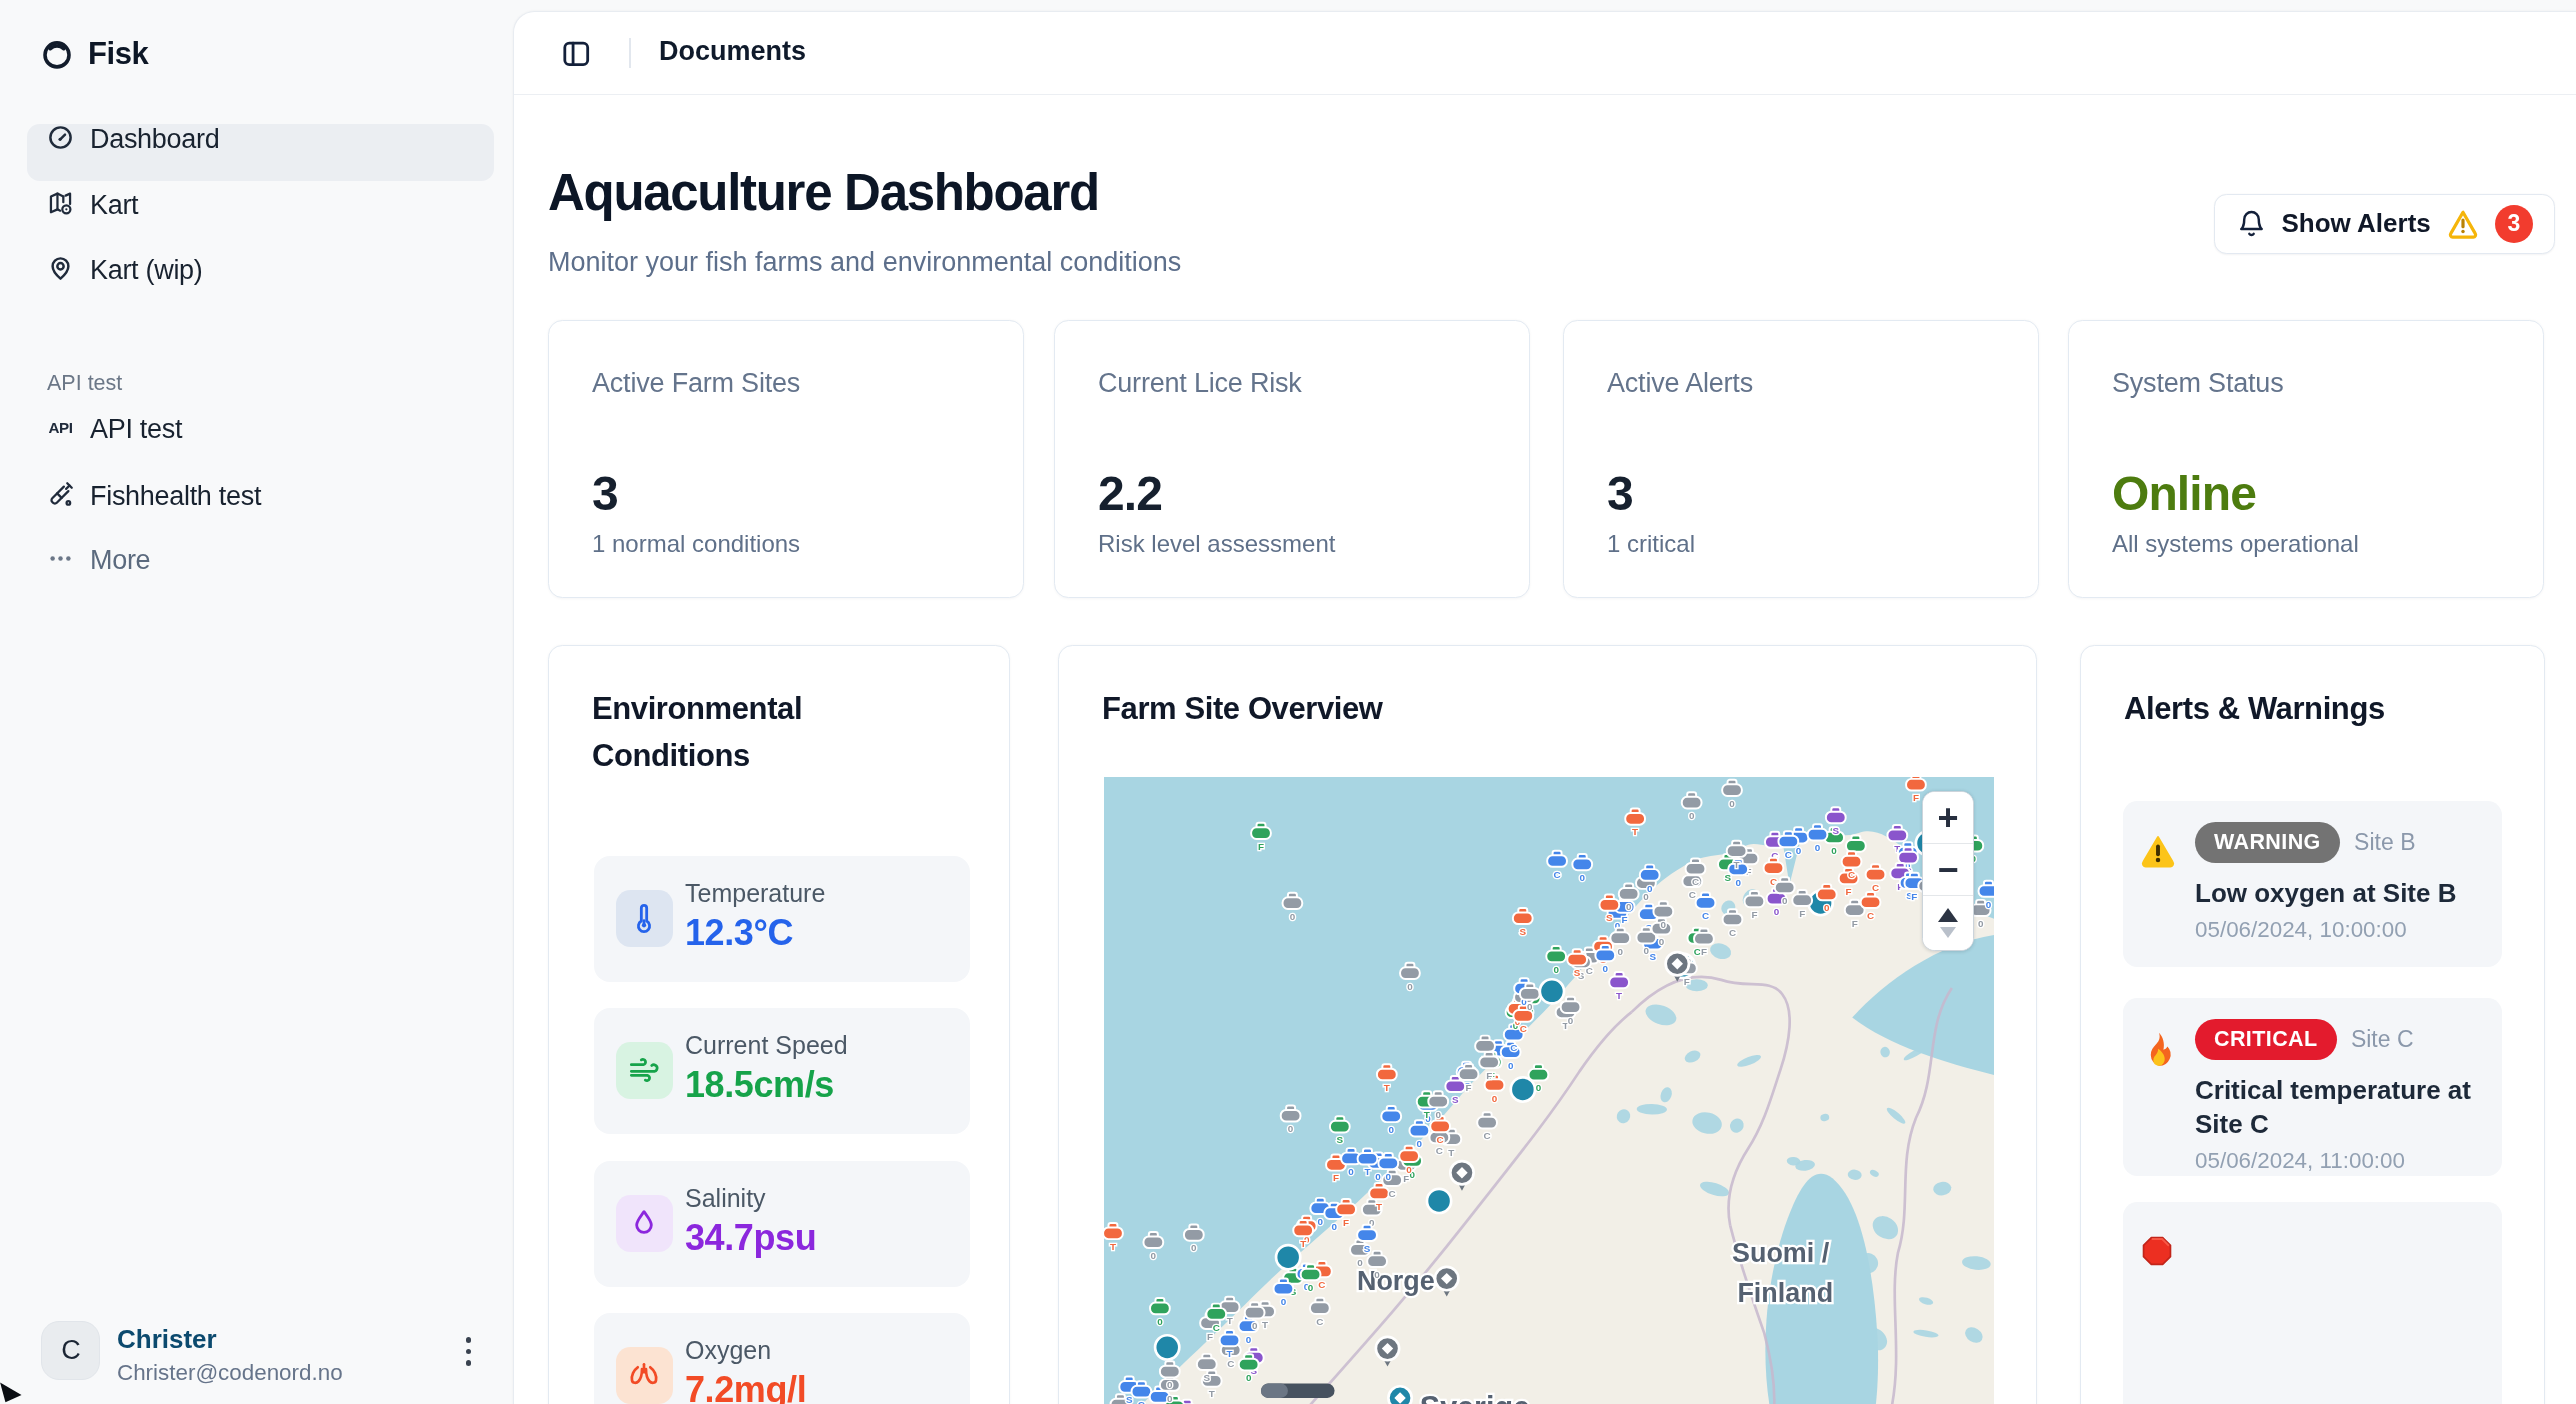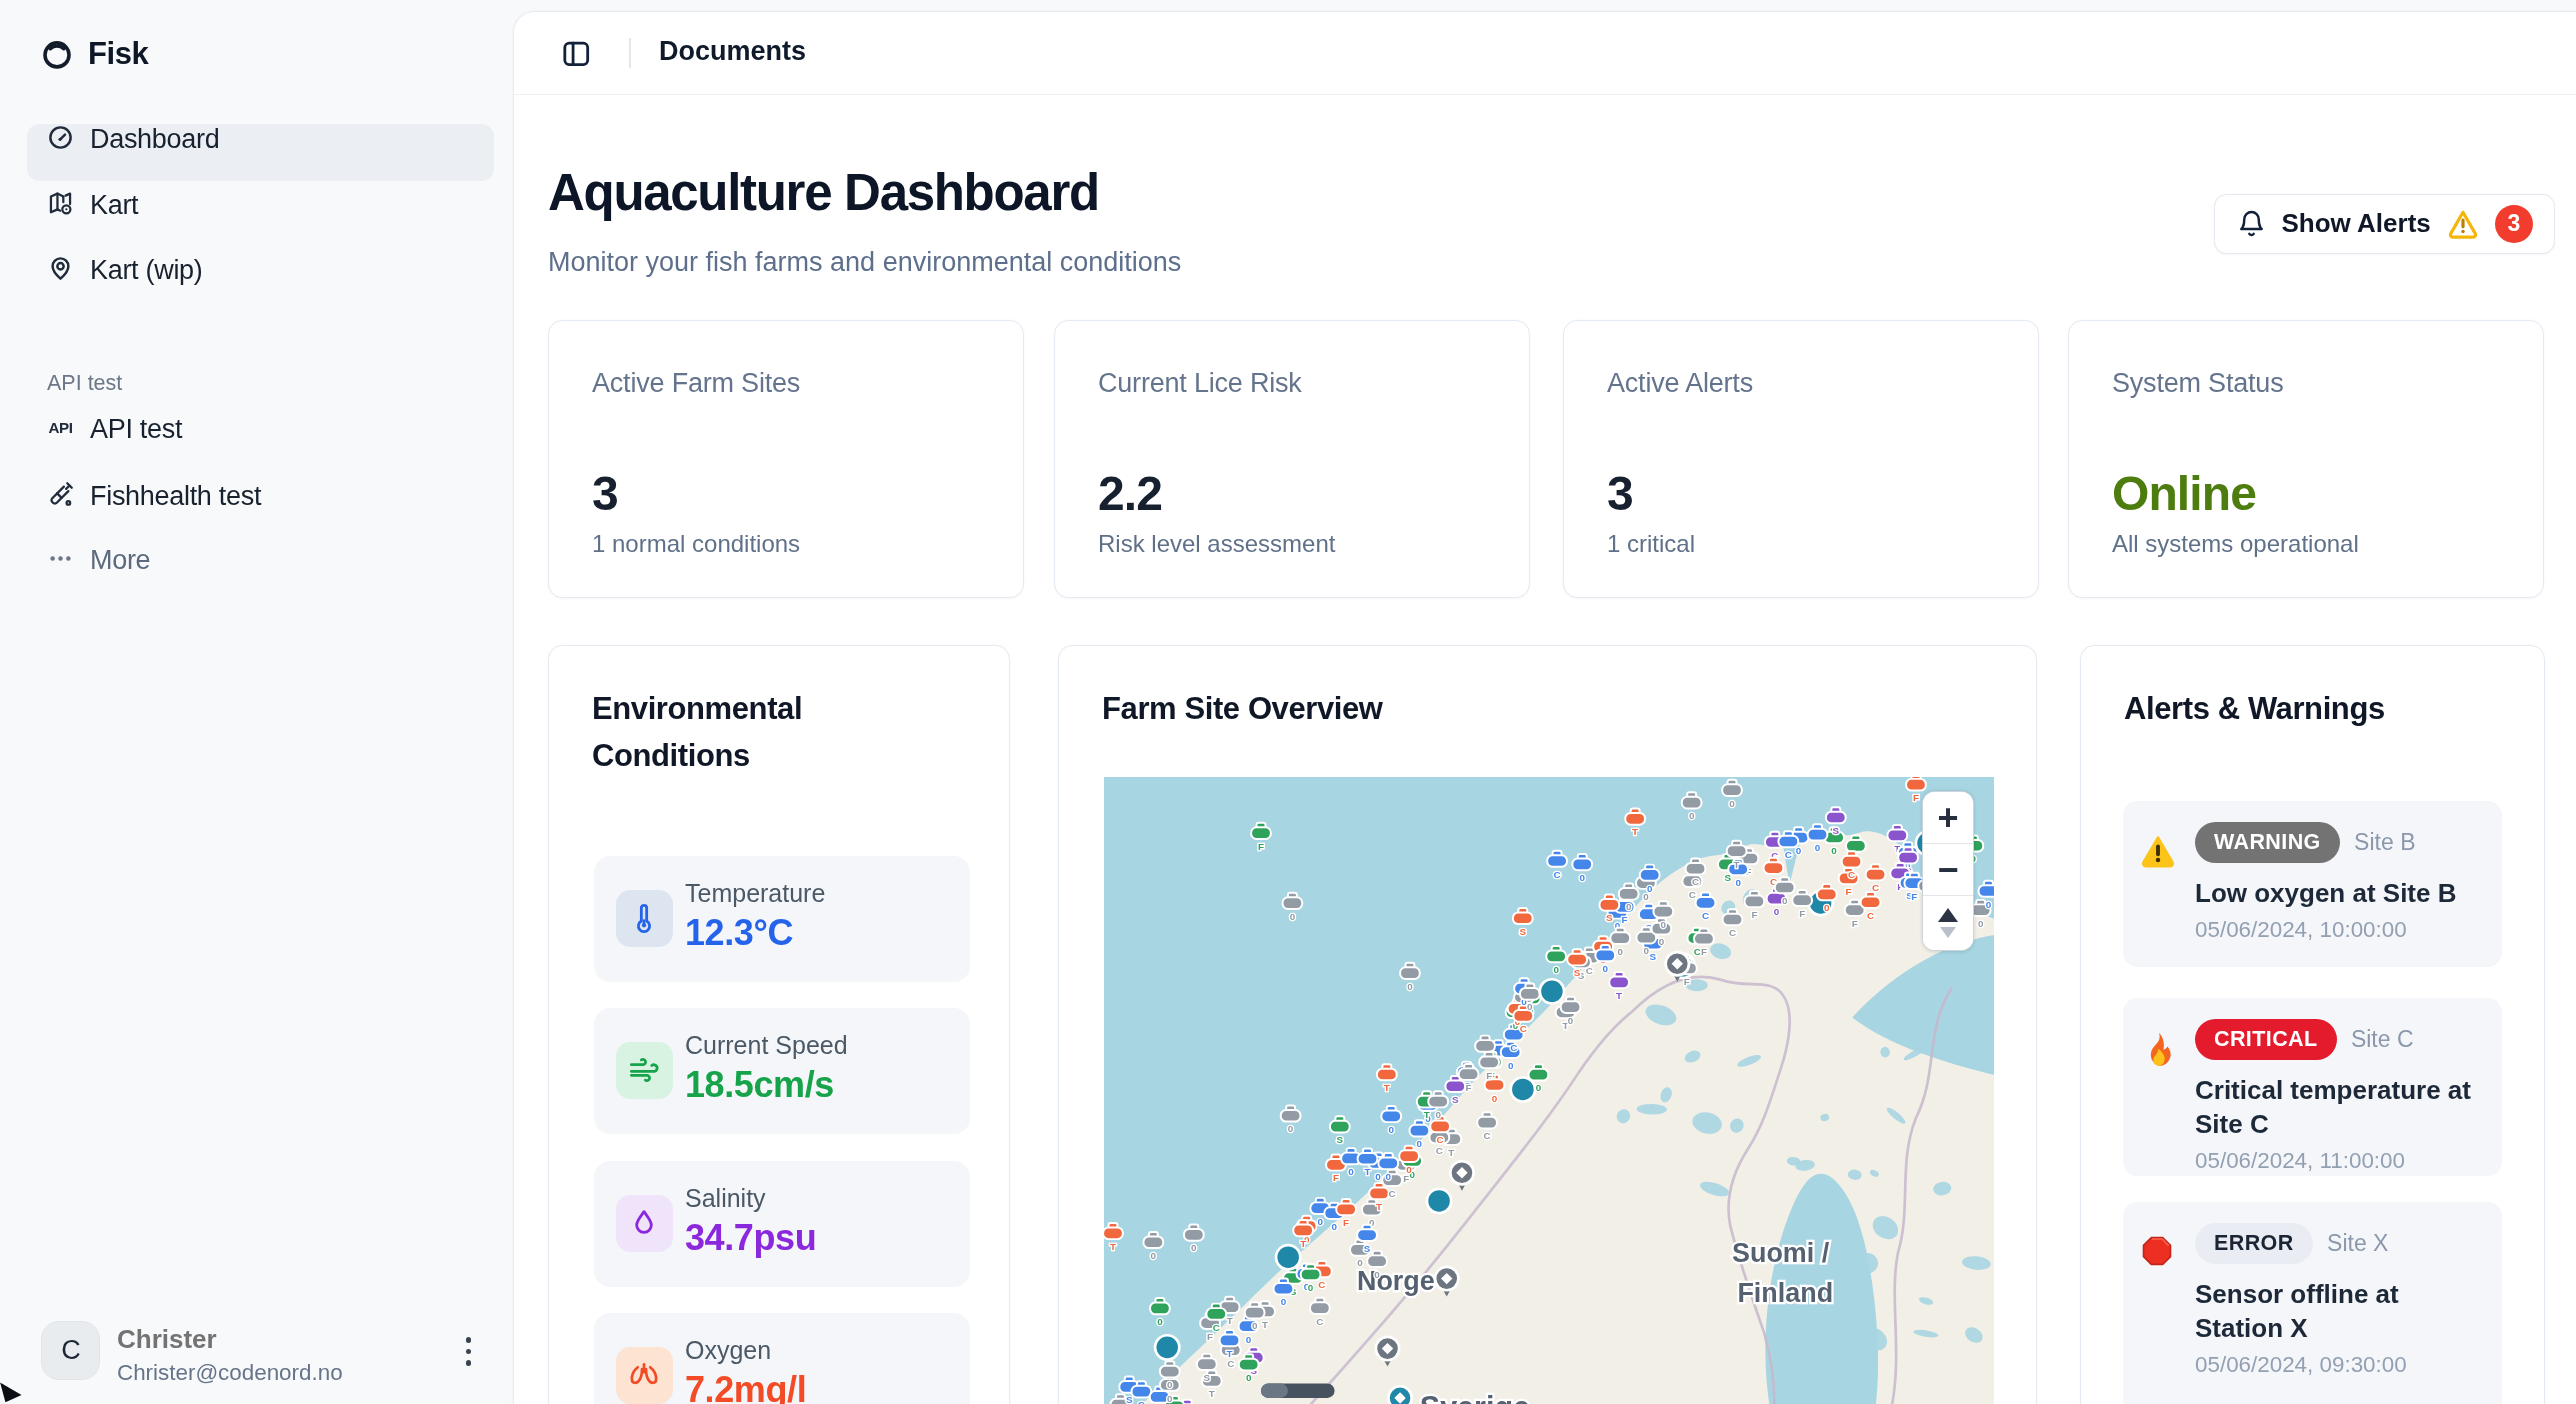--- a/index.html
+++ b/index.html
@@ -17,21 +17,21 @@
   .nav-item { position:absolute; left:27px; width:467px; height:57px; border-radius:12.6px; display:flex; align-items:flex-start; cursor:pointer; }
   .nav-item.active { background:#ebeef2; }
   .nav-item .nicon { width:27px; height:27px; margin-left:20px; color:#202b3b; flex:0 0 auto; display:flex; align-items:center; justify-content:center; }
   .nav-item .nlabel { margin-left:16px; font-size:27px; font-weight:500; color:#18222f; letter-spacing:-0.3px; }
   .nav-item.muted .nlabel { color:#5b6a7e; }
   .nav-item.muted .nicon { color:#6b7787; }
   .section-label { position:absolute; left:47px; top:371px; font-size:21.5px; font-weight:500; color:#6b7787; }
   .api-badge { font-size:15.2px; font-weight:800; letter-spacing:-0.4px; color:#202b3b; }
   .user-row { position:absolute; left:27px; top:1310px; width:467px; height:83px; }
   .avatar { position:absolute; left:14.4px; top:10.8px; width:59px; height:59px; border-radius:18px; background:#e9ecef; border:0.9px solid #e1e5ea; display:flex; align-items:center; justify-content:center; font-size:27px; color:#1b2534; }
-  .user-name { position:absolute; left:90px; top:14.4px; font-size:26px; font-weight:700; color:#737373;text-align:right; }
+  .user-name { position:absolute; left:90px; top:14.4px; font-size:26px; font-weight:700; color:#0c4a6e;text-align:right; }
   .user-email { position:absolute; left:90px; top:50px; font-size:22.4px; color:#66748a; }
   .kebab { position:absolute; left:422px; top:20px; width:39px; height:43px; display:flex; flex-direction:column; align-items:center; justify-content:center; gap:6.3px; cursor:pointer; }
   .kebab i { width:5.4px; height:5.4px; border-radius:50%; background:#39424f; }
 
   
   .panel { position:absolute; left:513px; top:10.8px; width:2167px; height:1394px; background:#ffffff;
     border:0.9px solid #e8ecf1; border-right:none; border-bottom:none; border-radius:21.5px 0 0 0;
     box-shadow:0 0.9px 2.7px rgba(16,24,40,.05); }
   .topbar { position:absolute; left:0; top:0; width:100%; height:83px; border-bottom:0.9px solid #eceff3; }
   .toggle-btn { position:absolute; left:47px; top:23px; width:36px; height:36px; border:none; background:transparent; color:#13203a; cursor:pointer; }
@@ -893,28 +893,20 @@
       </div>
     </div>
 
     <div class="alert-item" style="top:556px;height:221px">
       <span class="alert-emoji">
         <svg class="icon" viewBox="0 0 24 24" width="34" height="34">
             <path d="M8 2.5h8l5.5 5.5v8L16 21.5H8L2.5 16V8Z" fill="#ec2f21" stroke="#c2251a" stroke-width="1.2" stroke-linejoin="round"></path>
             <path d="M8.3 3.6h7.4l4.7 4.7" fill="none" stroke="#ff6a55" stroke-width="1.4" opacity="0.7"></path>
           </svg>
       </span>
-      <div class="alert-content">
-        <div class="badge-row">
-          <span class="badge b-light">ERROR</span>
-          <span class="alert-site">Site X</span>
-        </div>
-        <div class="alert-msg">Sensor offline at Station X</div>
-        <div class="alert-time">05/06/2024, 09:30:00</div>
-      </div>
     </div>
   </div>
 </main>
 
 <svg class="cursor-artifact" width="27" height="25" viewBox="0 0 30 28">
     <polygon points="0,4 24,18 6,26" fill="#0a0d12"></polygon>
   </svg>
 
 
 </body></html>

